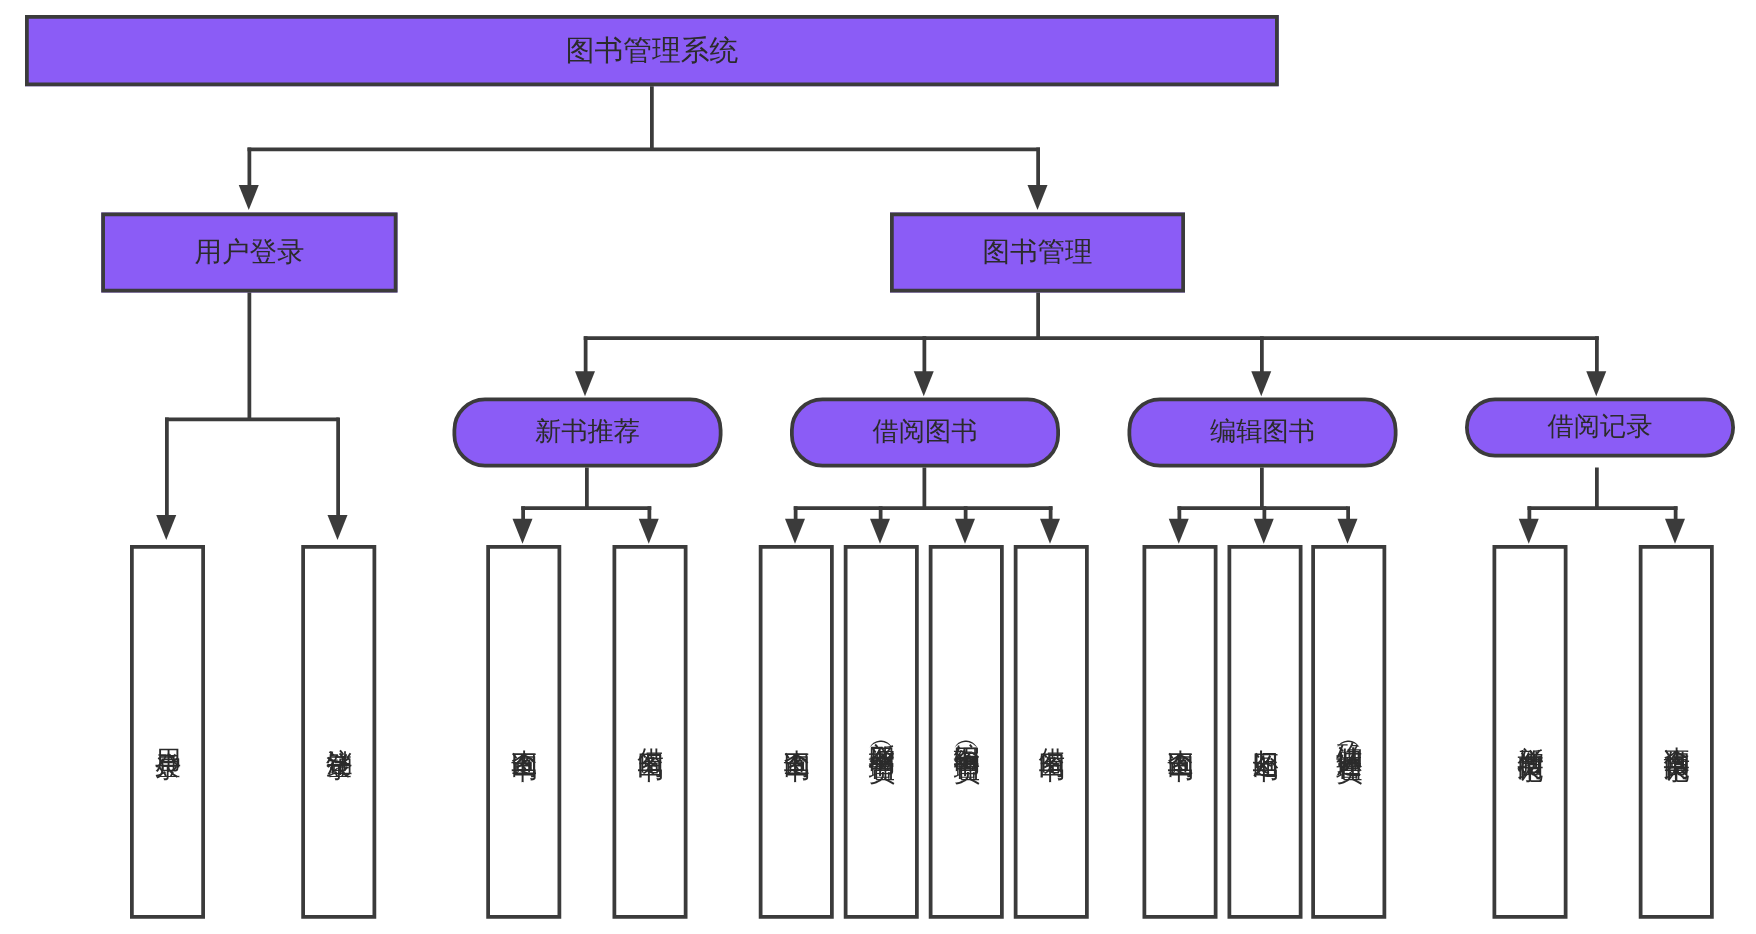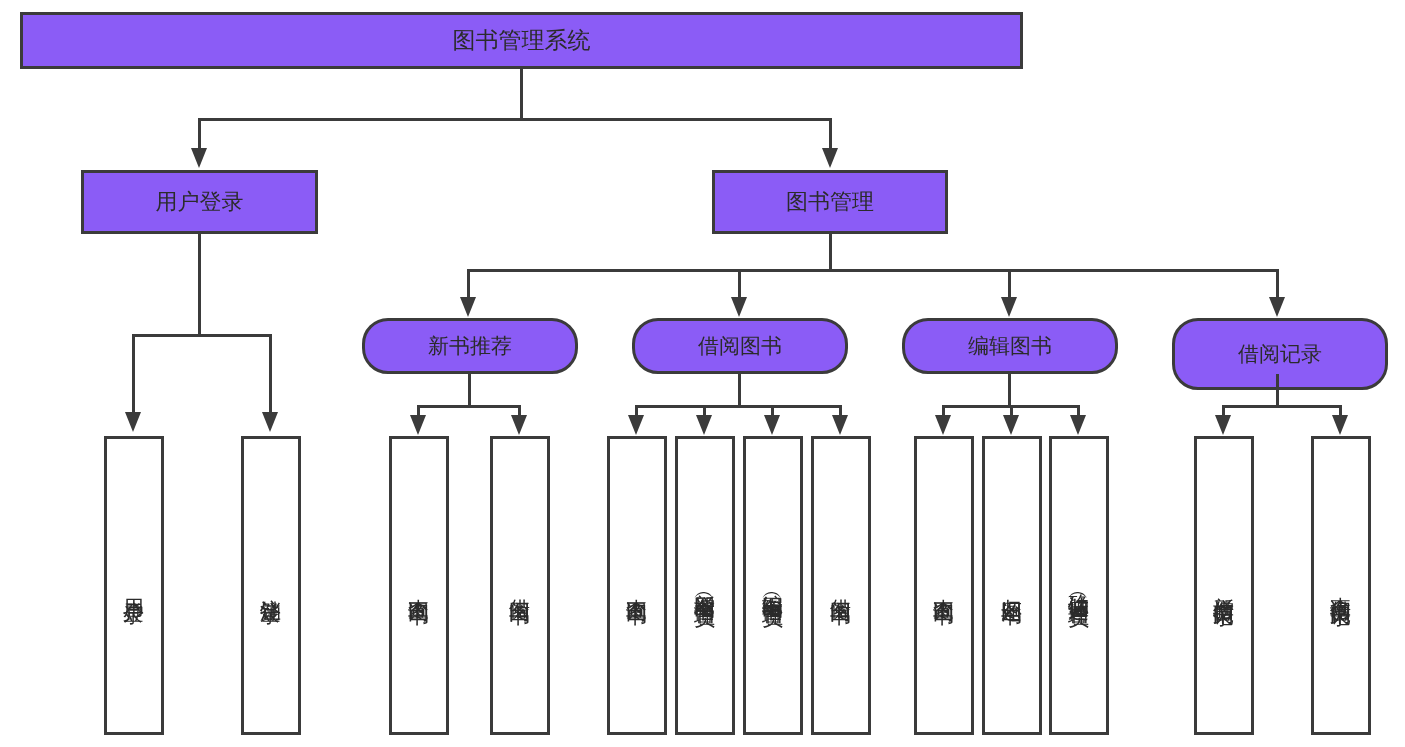--- a/index.html
+++ b/index.html
@@ -127,21 +127,21 @@
 
   <div class="node lvl2" style="left:362px; top:318px; width:216px; height:56px;">
     <span>新书推荐</span>
   </div>
   <div class="node lvl2" style="left:632px; top:318px; width:216px; height:56px;">
     <span>借阅图书</span>
   </div>
   <div class="node lvl2" style="left:902px; top:318px; width:216px; height:56px;">
     <span>编辑图书</span>
   </div>
-  <div class="node lvl2" style="left:1172px; top:318px; width:216px; height:72px;">
+  <div class="node lvl2" style="left:1172px; top:318px; width:216px; height:48px;">
     <span>借阅记录</span>
   </div>
 
   <div class="vline" style="left:468px; top:374px; height:34px;"></div>
   <div class="hline" style="left:417px; top:405px; width:104px;"></div>
   <div class="vline" style="left:417px; top:405px; height:12px;"></div>
   <div class="arrow" style="left:410px; top:415px;"></div>
   <div class="vline" style="left:518px; top:405px; height:12px;"></div>
   <div class="arrow" style="left:511px; top:415px;"></div>
 

